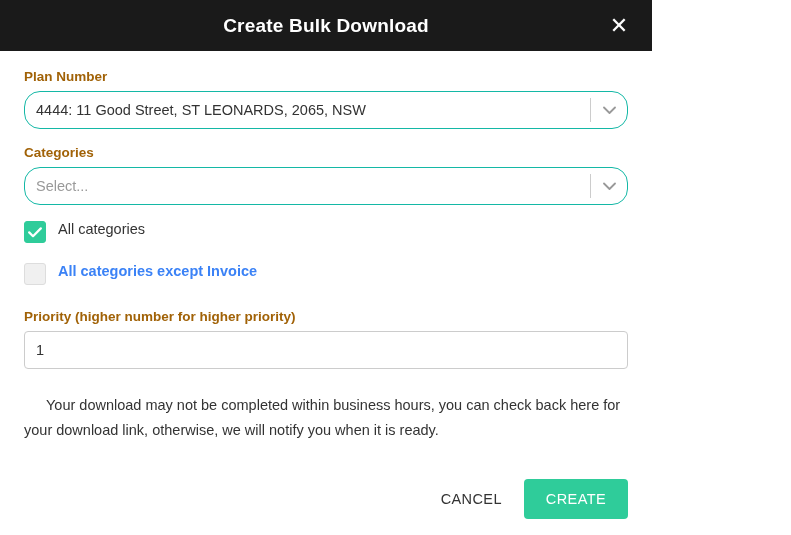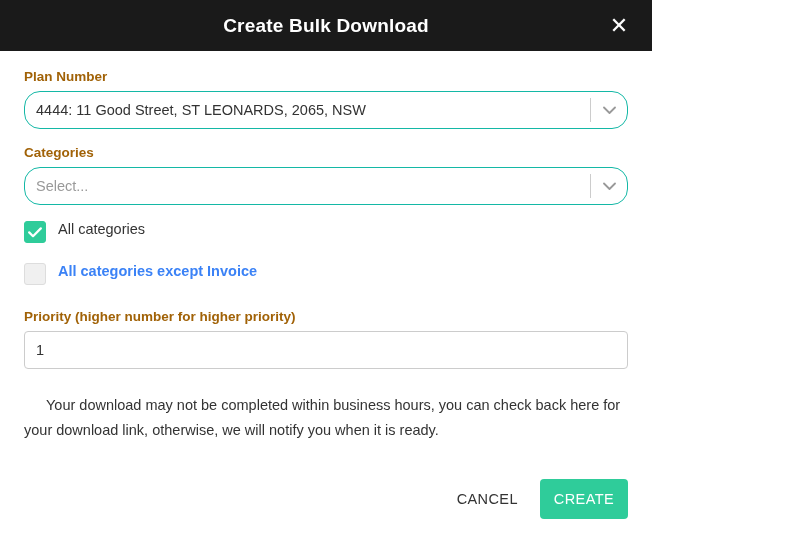--- a/index.html
+++ b/index.html
@@ -197,21 +197,21 @@
     padding: 10px 10px;
     cursor: pointer;
     font-family: "Liberation Sans", sans-serif;
   }
   .btn-create {
     background: #2fcc9a;
     border: none;
     color: #ffffff;
     font-size: 14.5px;
     letter-spacing: 0.4px;
-    padding: 12px 14px;
+    padding: 12px 22px;
     border-radius: 4px;
     cursor: pointer;
     font-family: "Liberation Sans", sans-serif;
   }
 </style>
 </head>
 <body>
 
 <div class="modal">
 

